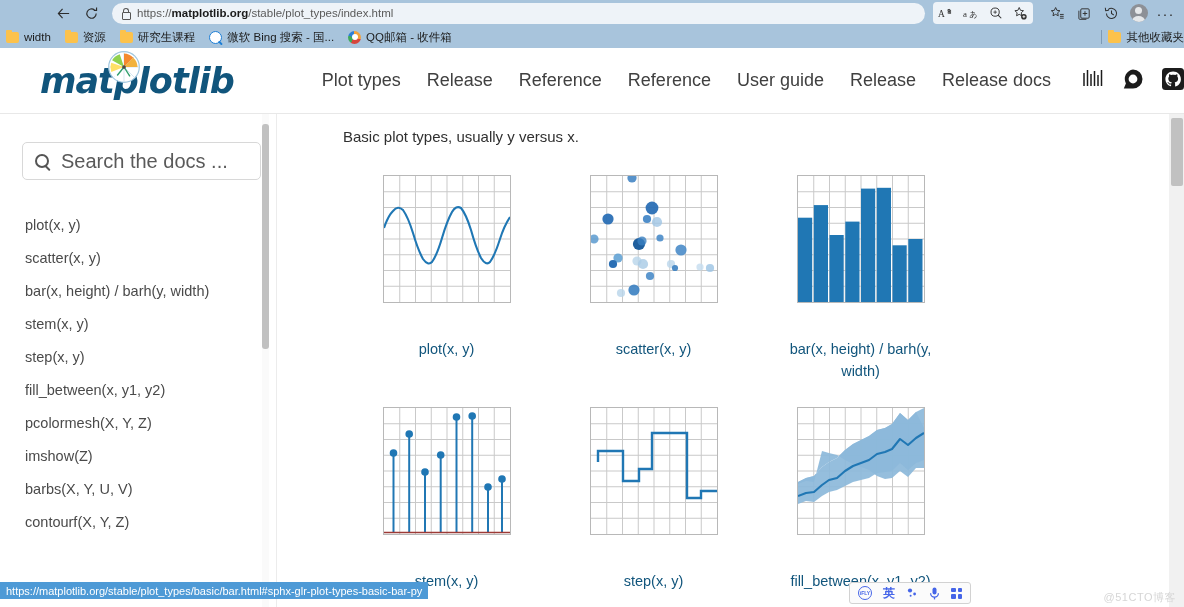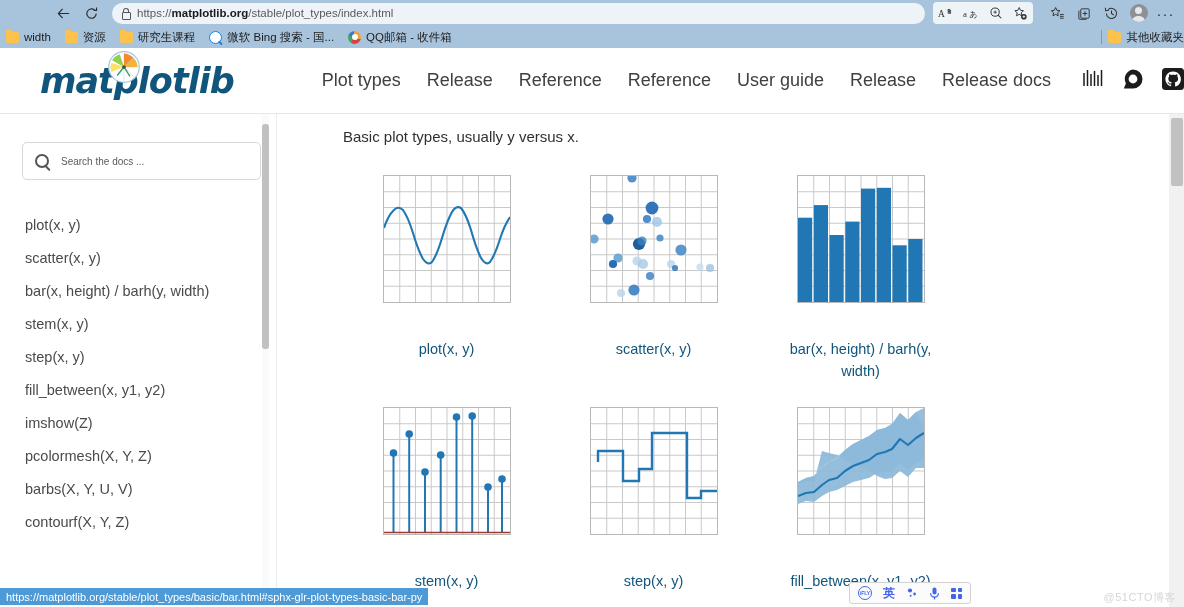--- a/index.html
+++ b/index.html
@@ -199,21 +199,21 @@
   .search-ico {
     width: 14px; height: 14px; flex: none;
     border: 2px solid #555; border-radius: 50%;
     position: relative;
   }
   .search-ico::after {
     content: ""; position: absolute; right: -4px; bottom: -3px;
     width: 7px; height: 2px; background: #555;
     transform: rotate(45deg); border-radius: 1px;
   }
-  .search-ph { font-size: 10px; color: #5a5a5a; }
+  .search-ph { font-size: 20px; color: #5a5a5a; }
   .toc { margin-top: 28px; padding-left: 25px; }
   .toc-item {
     font-size: 14.5px;
     color: #4a4a4a;
     padding: 8.5px 0;
     white-space: nowrap;
   }
   .sb-scroll-track {
     position: absolute; right: 8px; top: 0;
     width: 7px; height: 100%;
@@ -274,21 +274,21 @@
   }
   .page-scroll-thumb {
     position: absolute; right: 1px; top: 4px;
     width: 12px; height: 68px;
     background: #c1c1c1; border-radius: 2px;
   }
 
   
   .status-bar {
     position: absolute;
-    left: 0; bottom: 2px;
+    left: 0; bottom: 8px;
     height: 17px;
     background: #4e9ad6;
     color: #ffffff;
     font-size: 11px;
     display: flex;
     align-items: center;
     padding: 0 6px;
     white-space: nowrap;
     z-index: 30;
   }
@@ -522,22 +522,22 @@
         <span class="search-ph">Search the docs ...</span>
       </div>
 
       <div class="toc">
         <div class="toc-item">plot(x, y)</div>
         <div class="toc-item">scatter(x, y)</div>
         <div class="toc-item">bar(x, height) / barh(y, width)</div>
         <div class="toc-item">stem(x, y)</div>
         <div class="toc-item">step(x, y)</div>
         <div class="toc-item">fill_between(x, y1, y2)</div>
+        <div class="toc-item">pcolormesh(X, Y, Z)</div>
         <div class="toc-item">imshow(Z)</div>
-        <div class="toc-item">pcolormesh(X, Y, Z)</div>
         <div class="toc-item">barbs(X, Y, U, V)</div>
         <div class="toc-item">contourf(X, Y, Z)</div>
       </div>
 
       <div class="sb-scroll-track"></div>
       <div class="sb-scroll-thumb"></div>
       <div class="sb-divider"></div>
     </aside>
 
     <main class="content">

